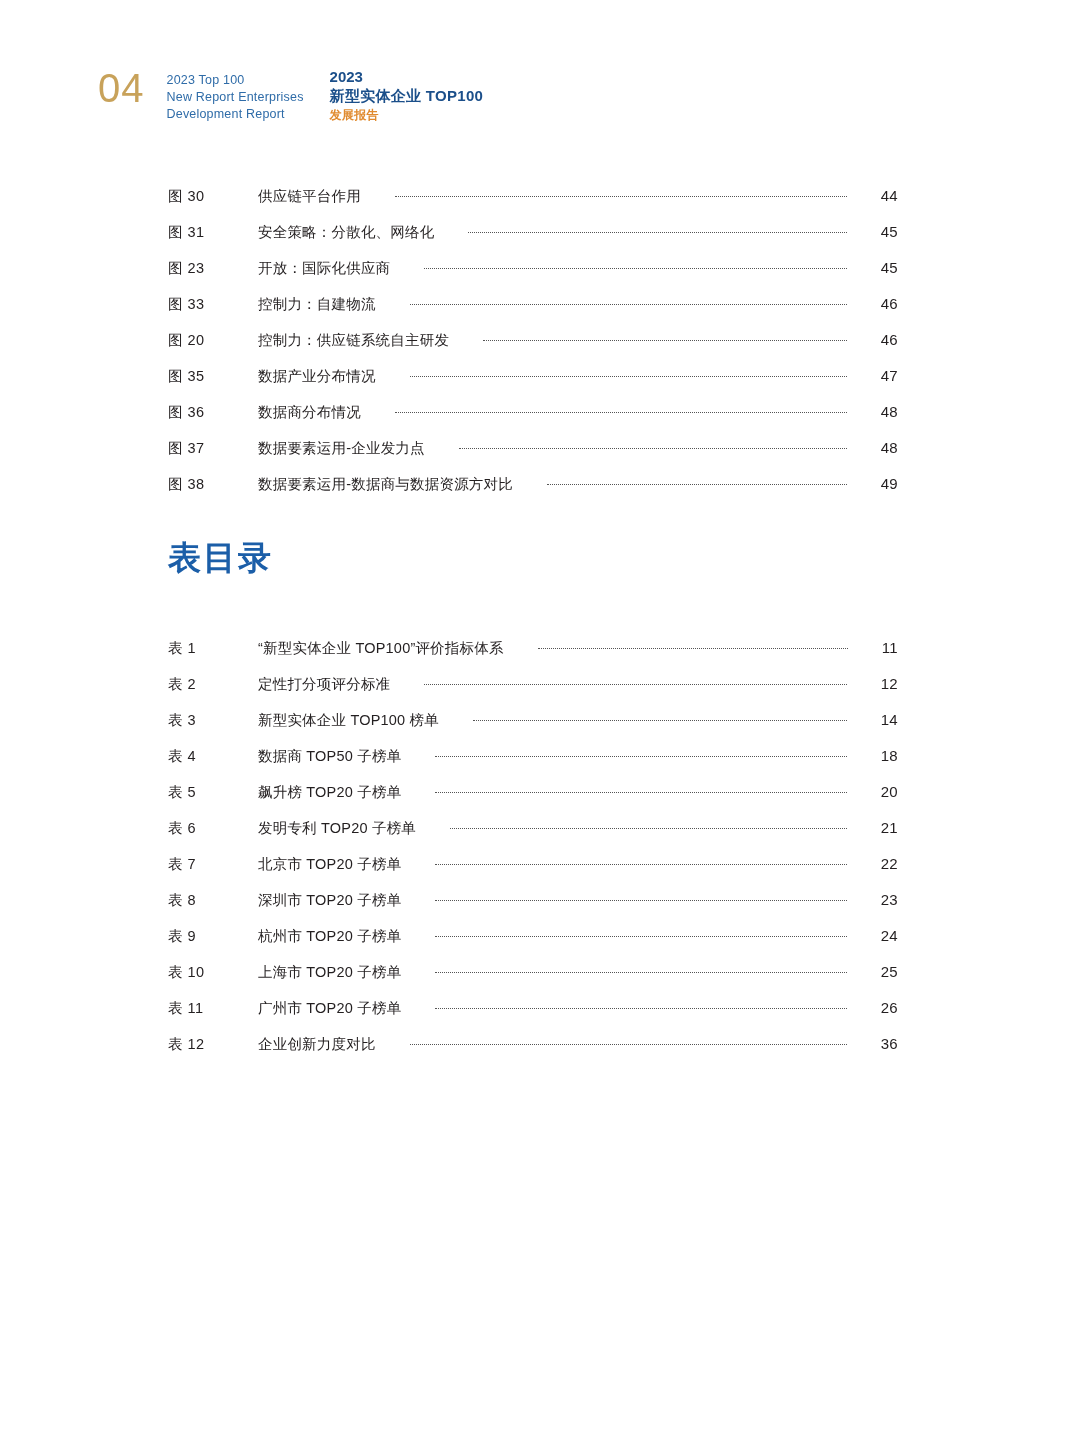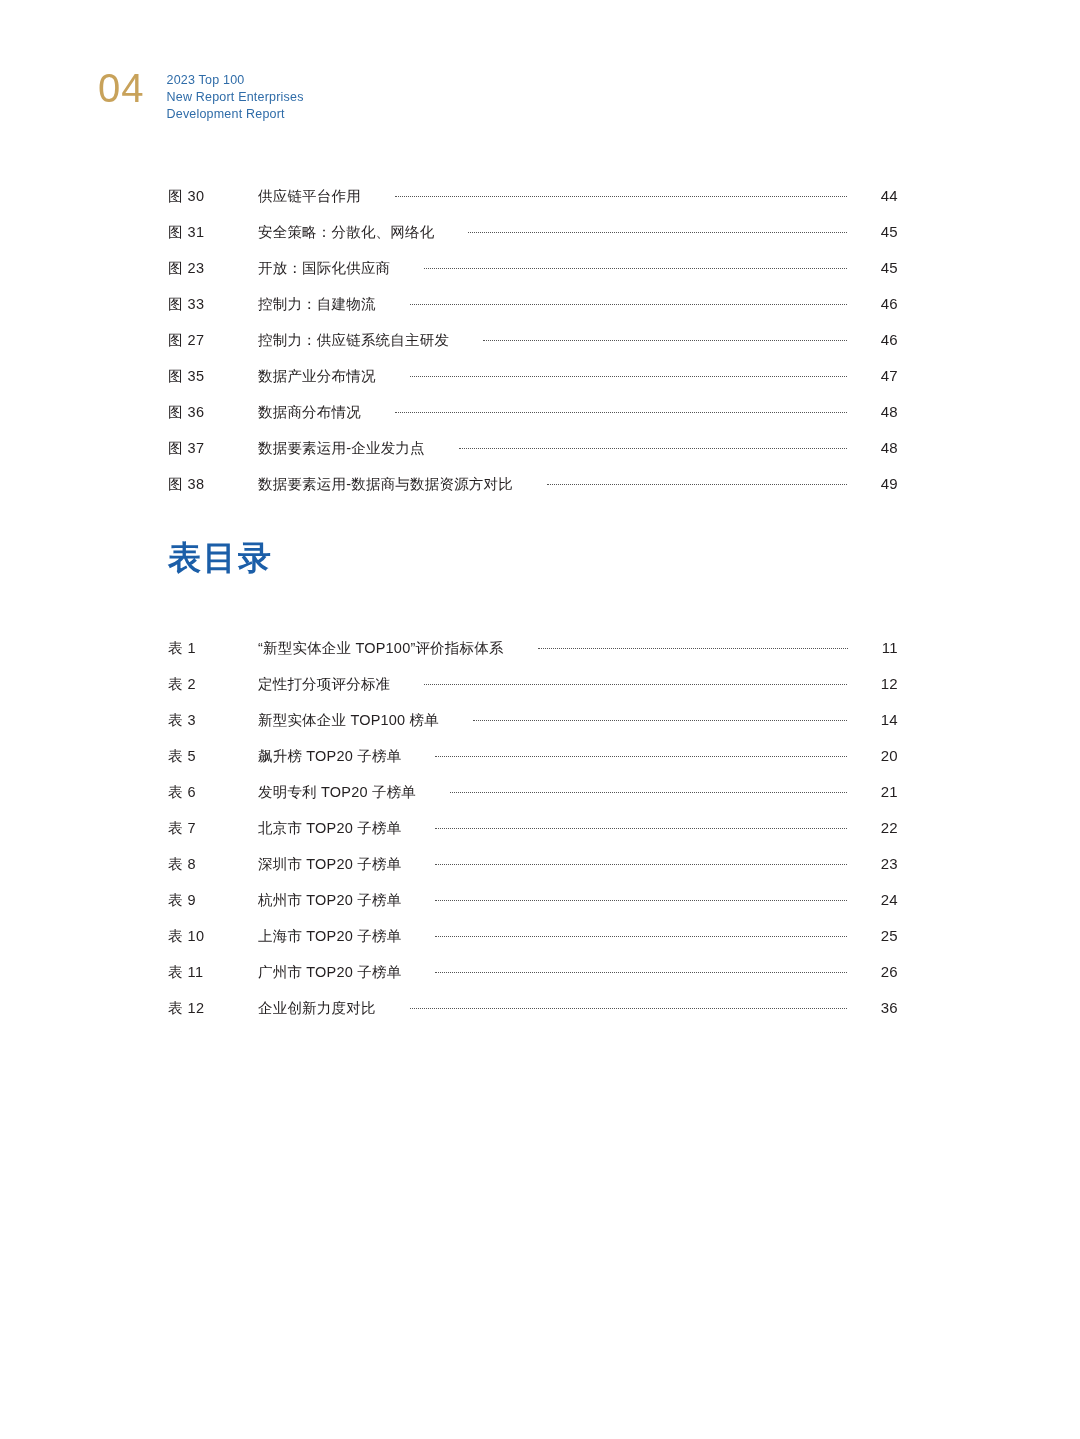--- a/index.html
+++ b/index.html
@@ -129,20 +129,25 @@
 
 <div class="page">
 
   <div class="header">
     <div class="page-number">04</div>
     <div class="header-en">
       <div>2023 Top 100</div>
       <div>New Report Enterprises</div>
       <div>Development Report</div>
     </div>
+    <div class="header-cn">
+      <div class="hc-year">2023</div>
+      <div class="hc-title">新型实体企业 TOP100</div>
+      <div class="hc-sub">发展报告</div>
+    </div>
   </div>
 
   <div class="toc-block" id="fig-list">
       <div class="toc-row">
         <span class="toc-label">图 30</span>
         <span class="toc-title">供应链平台作用</span>
         <span class="toc-dots"></span>
         <span class="toc-page">44</span>
       </div>
       <div class="toc-row">
@@ -157,21 +162,21 @@
         <span class="toc-dots"></span>
         <span class="toc-page">45</span>
       </div>
       <div class="toc-row">
         <span class="toc-label">图 33</span>
         <span class="toc-title">控制力：自建物流</span>
         <span class="toc-dots"></span>
         <span class="toc-page">46</span>
       </div>
       <div class="toc-row">
-        <span class="toc-label">图 27</span>
+        <span class="toc-label">图 20</span>
         <span class="toc-title">控制力：供应链系统自主研发</span>
         <span class="toc-dots"></span>
         <span class="toc-page">46</span>
       </div>
       <div class="toc-row">
         <span class="toc-label">图 35</span>
         <span class="toc-title">数据产业分布情况</span>
         <span class="toc-dots"></span>
         <span class="toc-page">47</span>
       </div>
@@ -210,20 +215,26 @@
         <span class="toc-dots"></span>
         <span class="toc-page">12</span>
       </div>
       <div class="toc-row">
         <span class="toc-label">表 3</span>
         <span class="toc-title">新型实体企业 TOP100 榜单</span>
         <span class="toc-dots"></span>
         <span class="toc-page">14</span>
       </div>
       <div class="toc-row">
+        <span class="toc-label">表 4</span>
+        <span class="toc-title">数据商 TOP50 子榜单</span>
+        <span class="toc-dots"></span>
+        <span class="toc-page">18</span>
+      </div>
+      <div class="toc-row">
         <span class="toc-label">表 5</span>
         <span class="toc-title">飙升榜 TOP20 子榜单</span>
         <span class="toc-dots"></span>
         <span class="toc-page">20</span>
       </div>
       <div class="toc-row">
         <span class="toc-label">表 6</span>
         <span class="toc-title">发明专利 TOP20 子榜单</span>
         <span class="toc-dots"></span>
         <span class="toc-page">21</span>

